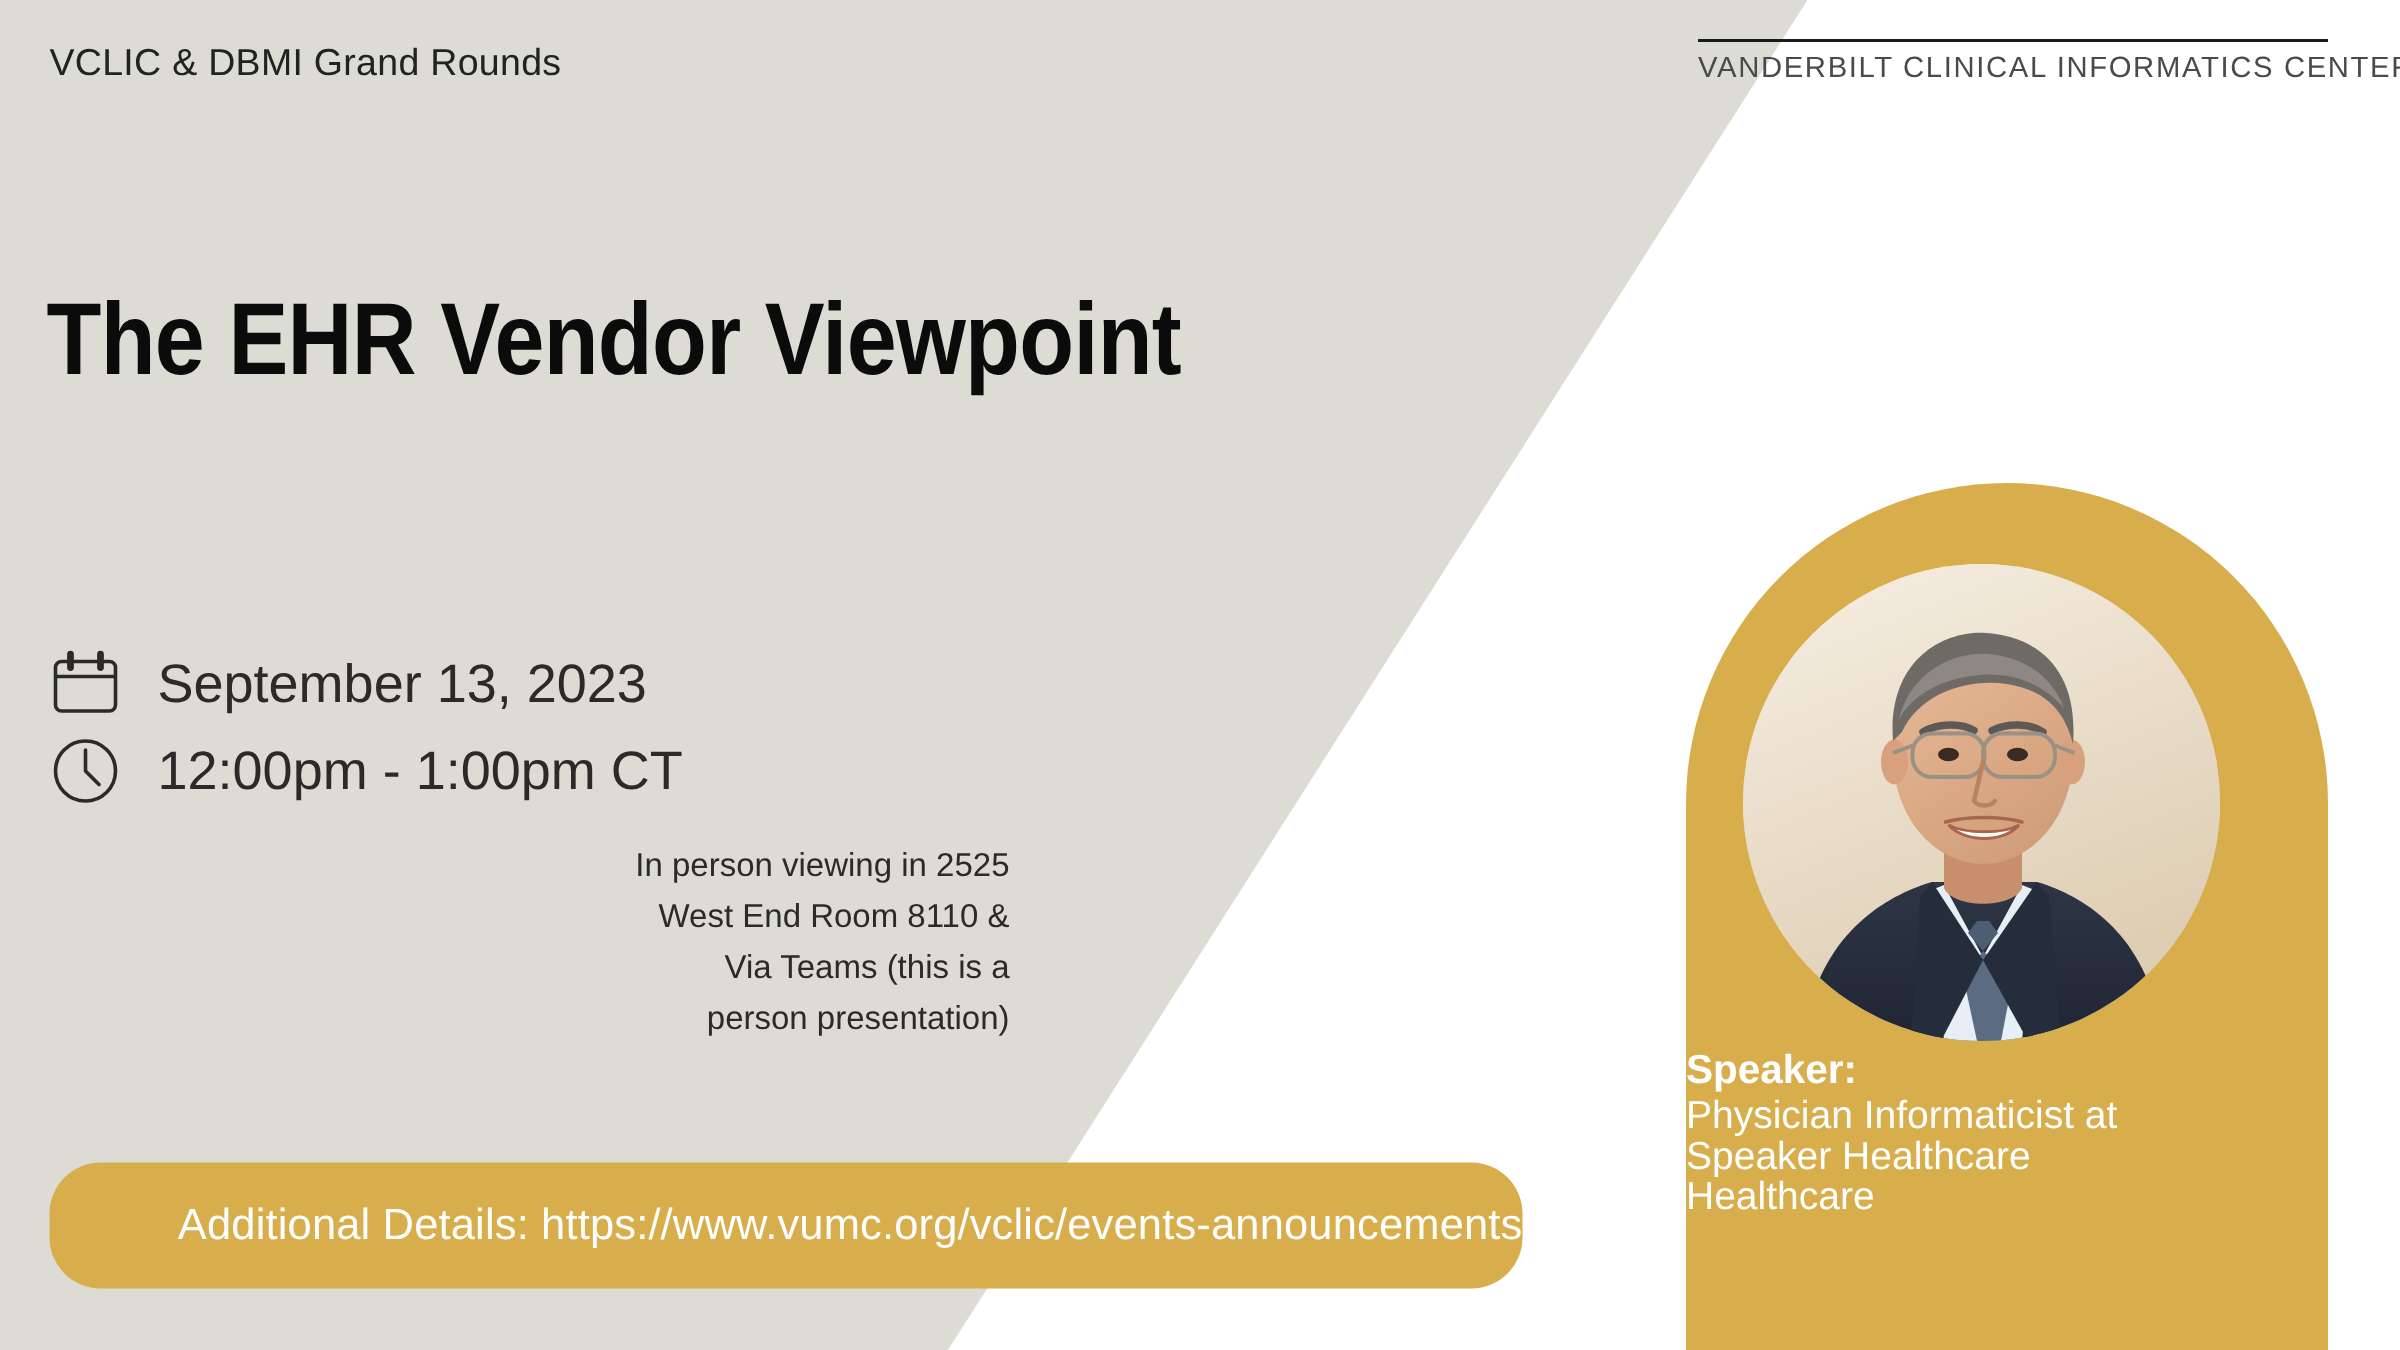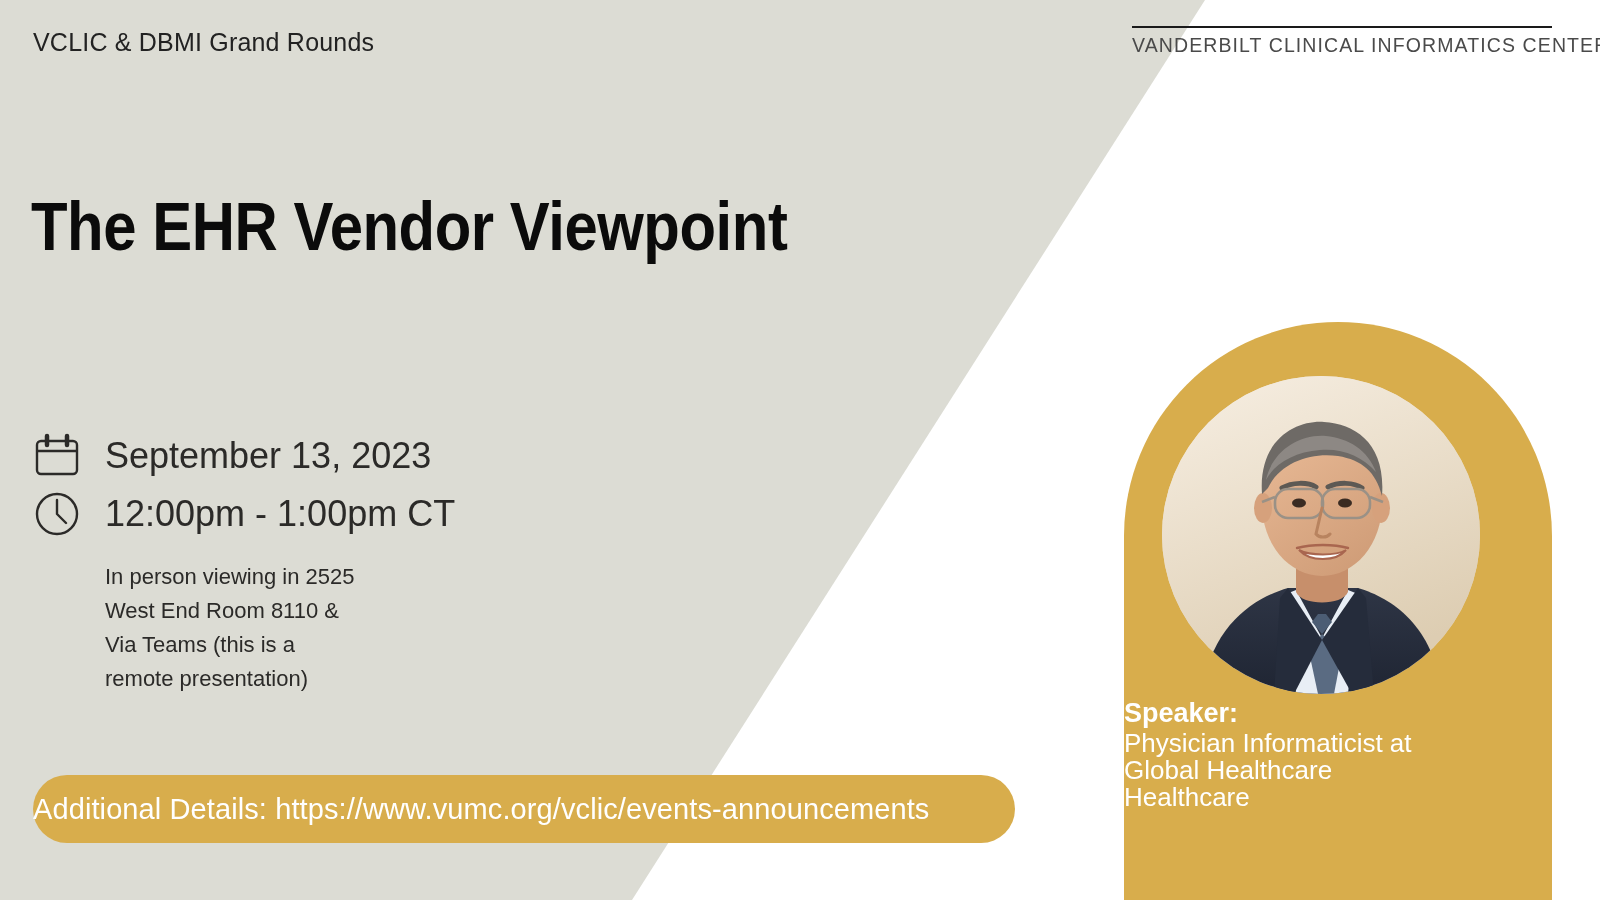--- a/index.html
+++ b/index.html
@@ -69,20 +69,21 @@
     transform: scaleX(0.88);
     transform-origin: left top;
     white-space: nowrap;
   }
 
   .details {
     position: absolute;
     left: 33px;
     top: 432px;
     width: 640px;
+    text-align: right;
   }
 
   .detail-row {
     display: flex;
     align-items: flex-start;
     margin-bottom: 10px;
   }
   .detail-icon {
     width: 48px;
     min-width: 48px;
@@ -108,26 +109,26 @@
     color: #2b2a28;
   }
   .location-block div { margin-bottom: 0px; height: 34px;}
 
   
   .url-banner {
     position: absolute;
     left: 33px;
     top: 775px;
     width: 982px;
-    height: 68px;
+    height: 84px;
     background: #d8ad4c;
     border-radius: 34px;
     display: flex;
     align-items: center;
-    justify-content: flex-start;
+    justify-content: flex-end;
     z-index: 6;
   }
   .url-banner-text {
     color: #ffffff;
     font-size: 29px;
     font-weight: 400;
     letter-spacing: 0.1px;
     white-space: nowrap;
   }
 
@@ -242,21 +243,21 @@
             <polyline points="24,10 24,24 33,33" stroke-linecap="round" stroke-linejoin="round"></polyline>
           </svg>
         </span>
         <span class="detail-text">12:00pm - 1:00pm CT</span>
       </div>
 
       <div class="location-block">
         <div>In person viewing in 2525</div>
         <div>West End Room 8110 &amp;</div>
         <div>Via Teams (this is a</div>
-        <div>remote presentation)</div>
+        <div>person presentation)</div>
       </div>
 
     </div>
   </div>
 
   <div class="url-banner">
     <span class="url-banner-text">Additional Details: https://www.vumc.org/vclic/events-announcements</span>
   </div>
 
   <div class="logo">
@@ -320,18 +321,18 @@
 
       <path d="M137 174 C148 186 174 186 184 174 C174 180 148 180 137 174 Z" fill="#ffffff" stroke="#a9664f" stroke-width="2"></path>
       <path d="M135 172 C150 168 172 168 186 172" stroke="#a9664f" stroke-width="2.4" fill="none" stroke-linecap="round"></path>
     </svg>
   </div>
 
   <div class="speaker-text">
     <div class="speaker-label">Speaker:</div>
     <div class="speaker-role">
       <div>Physician Informaticist at</div>
-      <div>Global Healthcare</div>
+      <div>Speaker Healthcare</div>
       <div>Healthcare</div>
     </div>
   </div>
 
 </div>
 
 </body></html>

